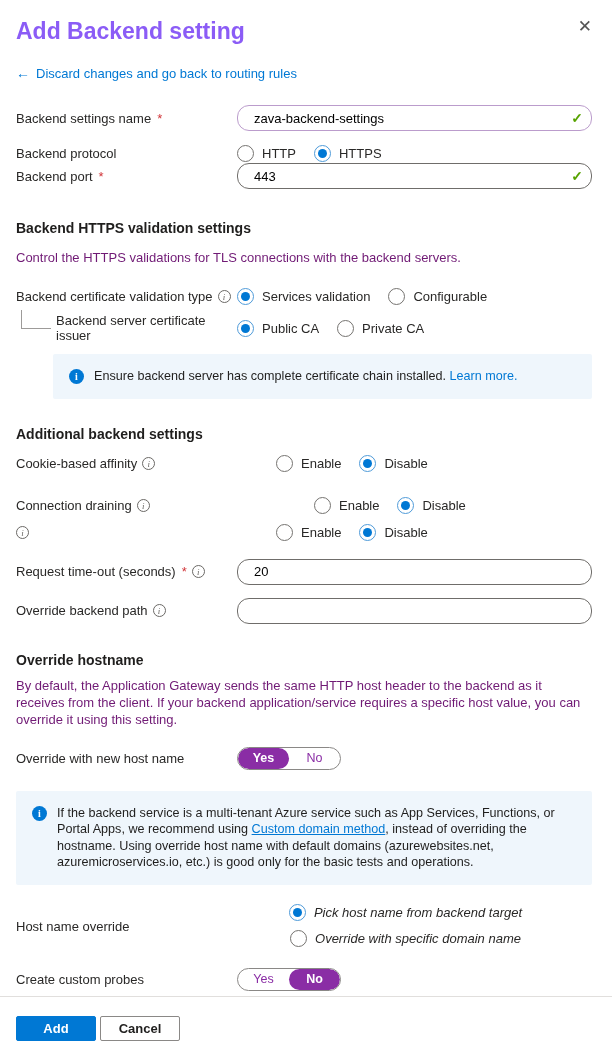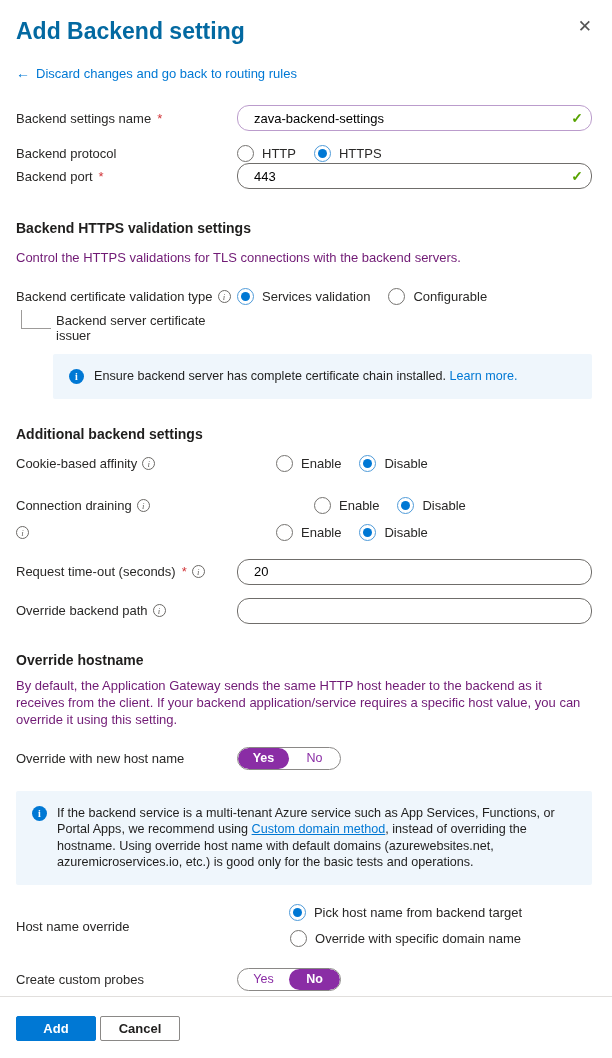--- a/index.html
+++ b/index.html
@@ -3,21 +3,21 @@
 <meta charset="utf-8">
 <style>
   html,body{margin:0;padding:0;}
   body{
     width:612px;height:1058px;position:relative;overflow:hidden;
     background:#fff;color:#292827;
     font-family:"Liberation Sans", sans-serif;font-size:13px;
     -webkit-font-smoothing:antialiased;
   }
   .content{position:absolute;top:0;left:0;right:0;bottom:62px;padding:12px 20px 0 16px;box-sizing:border-box;}
-  .page-title{font-size:23px;font-weight:700;color:#0369a1;line-height:30px;margin:4px 0 0 0;}
+  .page-title{font-size:23px;font-weight:700;color:#8b5cf6;line-height:30px;margin:4px 0 0 0;}
   .close-btn{position:absolute;top:18px;right:20px;font-size:17px;color:#555;cursor:pointer;line-height:17px;font-weight:400;}
   .back-link{margin-top:19px;color:var(--accent);font-size:13px;cursor:pointer;display:flex;align-items:center;gap:6px;}
   .back-link .arrow{font-size:14px;}
 
   .row{display:flex;align-items:center;}
   .row-label{width:221px;flex:none;color:#292827;display:flex;align-items:center;gap:5px;}
   .req{color:var(--required_red);margin-left:1px;}
   .info-ic{width:13px;height:13px;border:1px solid #6b6966;border-radius:50%;color:#6b6966;
     font-size:9px;line-height:13px;text-align:center;flex:none;display:inline-block;box-sizing:border-box;font-family:"Liberation Serif",serif;font-style:italic;}
   .ctl{flex:1;display:flex;align-items:center;position:relative;}
@@ -46,21 +46,21 @@
   .banner .b-tx{line-height:16.5px;font-size:12.6px;color:#1f1e1d;}
   .link{color:var(--accent);cursor:pointer;text-decoration:none;}
   .link.u{text-decoration:underline;}
 
   .pill{width:104px;height:23px;border:1px solid #8a8886;border-radius:12px;background:#fff;
     display:flex;flex:none;overflow:hidden;box-sizing:border-box;cursor:pointer;}
   .pill .seg{flex:1;display:flex;align-items:center;justify-content:center;font-size:12.5px;
     color:var(--toggle_purple);border-radius:11px;}
   .pill .seg.on{background:var(--toggle_purple);color:#fff;font-weight:700;}
 
-  .stack{display:flex;flex-direction:column;gap:9px;}
+  .stack{display:flex;flex-direction:column;gap:9px;font-style:italic;}
   .stack .opt{display:flex;align-items:center;}
 
   .footer{position:absolute;left:0;right:0;bottom:0;height:62px;border-top:1px solid #e1dfdd;
     background:#fff;box-sizing:border-box;padding:19px 0 0 16px;display:flex;gap:4px;}
   .btn{height:25px;min-width:80px;border-radius:2px;font-size:13px;font-family:inherit;cursor:pointer;
     display:inline-flex;align-items:center;justify-content:center;box-sizing:border-box;padding:0 14px;}
   .btn.primary{background:var(--accent);border:1px solid var(--accent);color:#fff;font-weight:700;}
   .btn.secondary{background:#fff;border:1px solid #8a8886;color:#1f1e1d;font-weight:700;}
 </style>
 </head>
@@ -128,20 +128,28 @@
       <span class="radio"></span>
       <span class="radio-lb">Configurable</span>
     </div>
   </div>
 
   <div class="row issuer-row" style="margin-top:14px;height:18px;">
     <span class="tree-connector"></span>
     <div class="row-label" style="width:181px;">
       <span>Backend server certificate issuer</span>
     </div>
+    <div class="ctl">
+      <span class="radio sel">
+          <span class="dot"></span>
+        </span>
+      <span class="radio-lb">Public CA</span>
+      <span class="radio"></span>
+      <span class="radio-lb">Private CA</span>
+    </div>
   </div>
 
   <div class="banner" style="margin-top:17px;margin-left:37px;">
     <span class="b-ic">i</span>
     <span class="b-tx"><span>Ensure backend server has complete certificate chain installed.</span>
       <span class="link">Learn more.</span></span>
   </div>
 
   <div class="section-h" style="margin-top:27px;">Additional backend settings</div>
 

